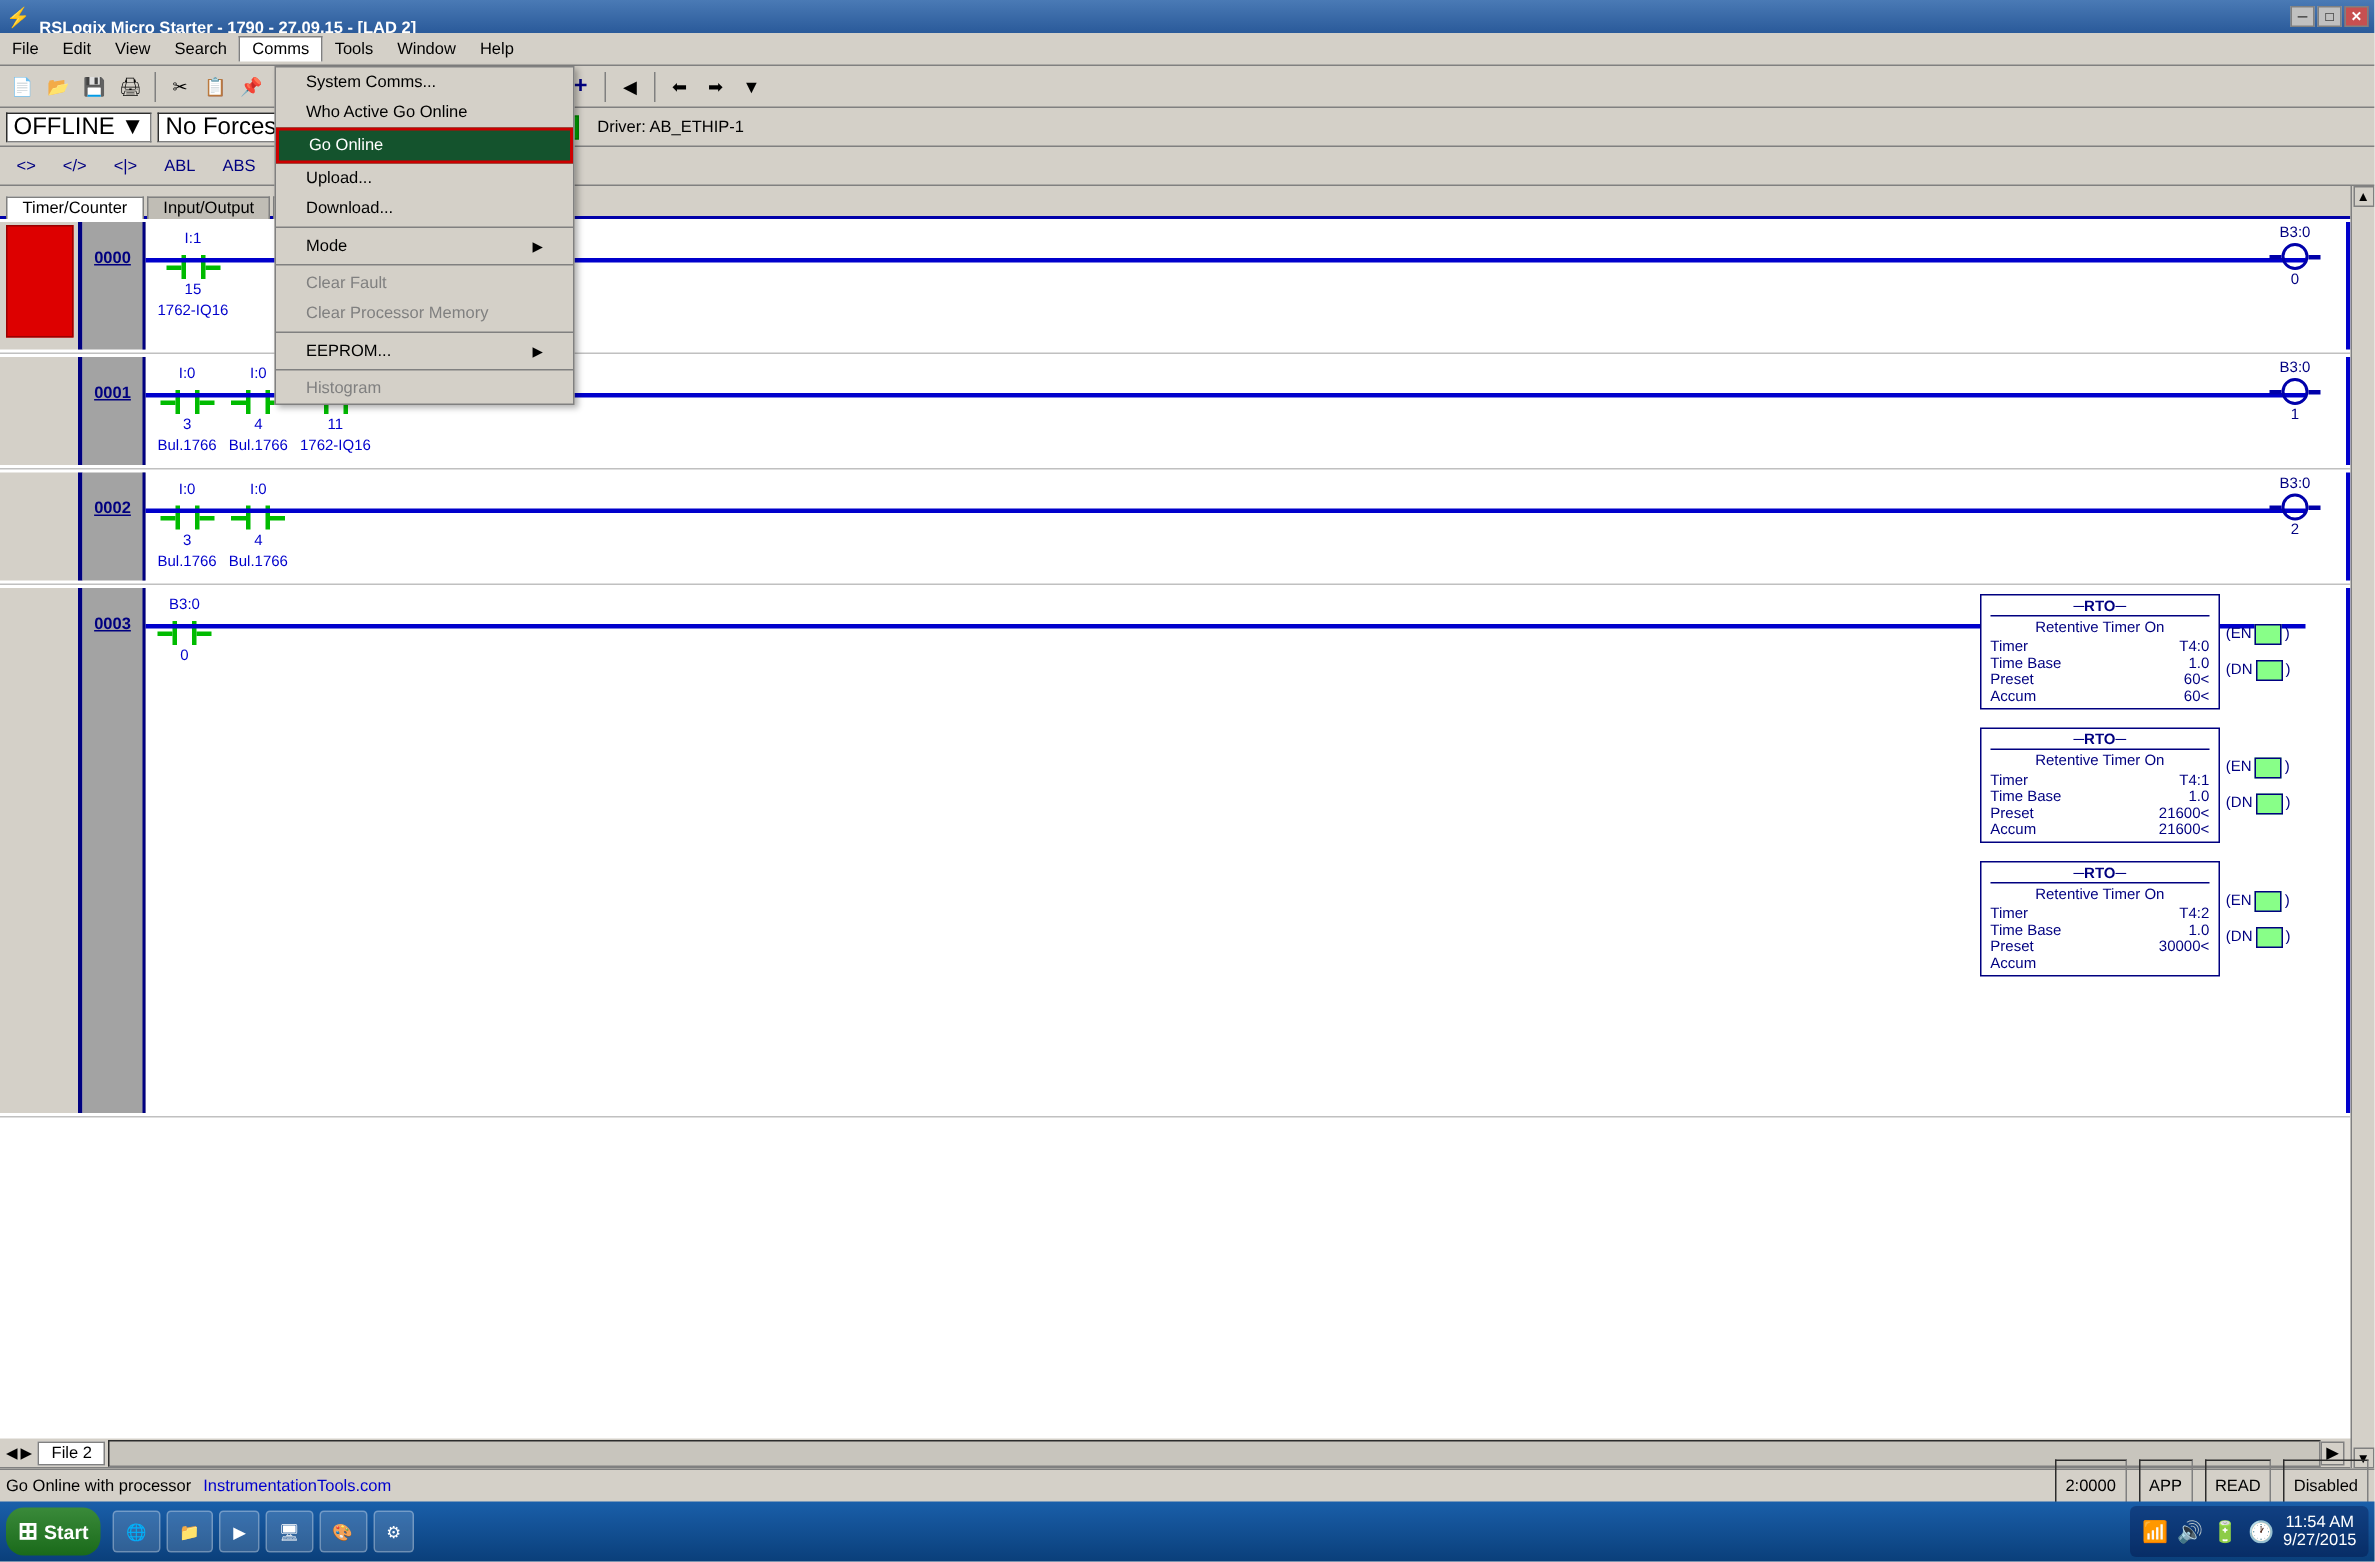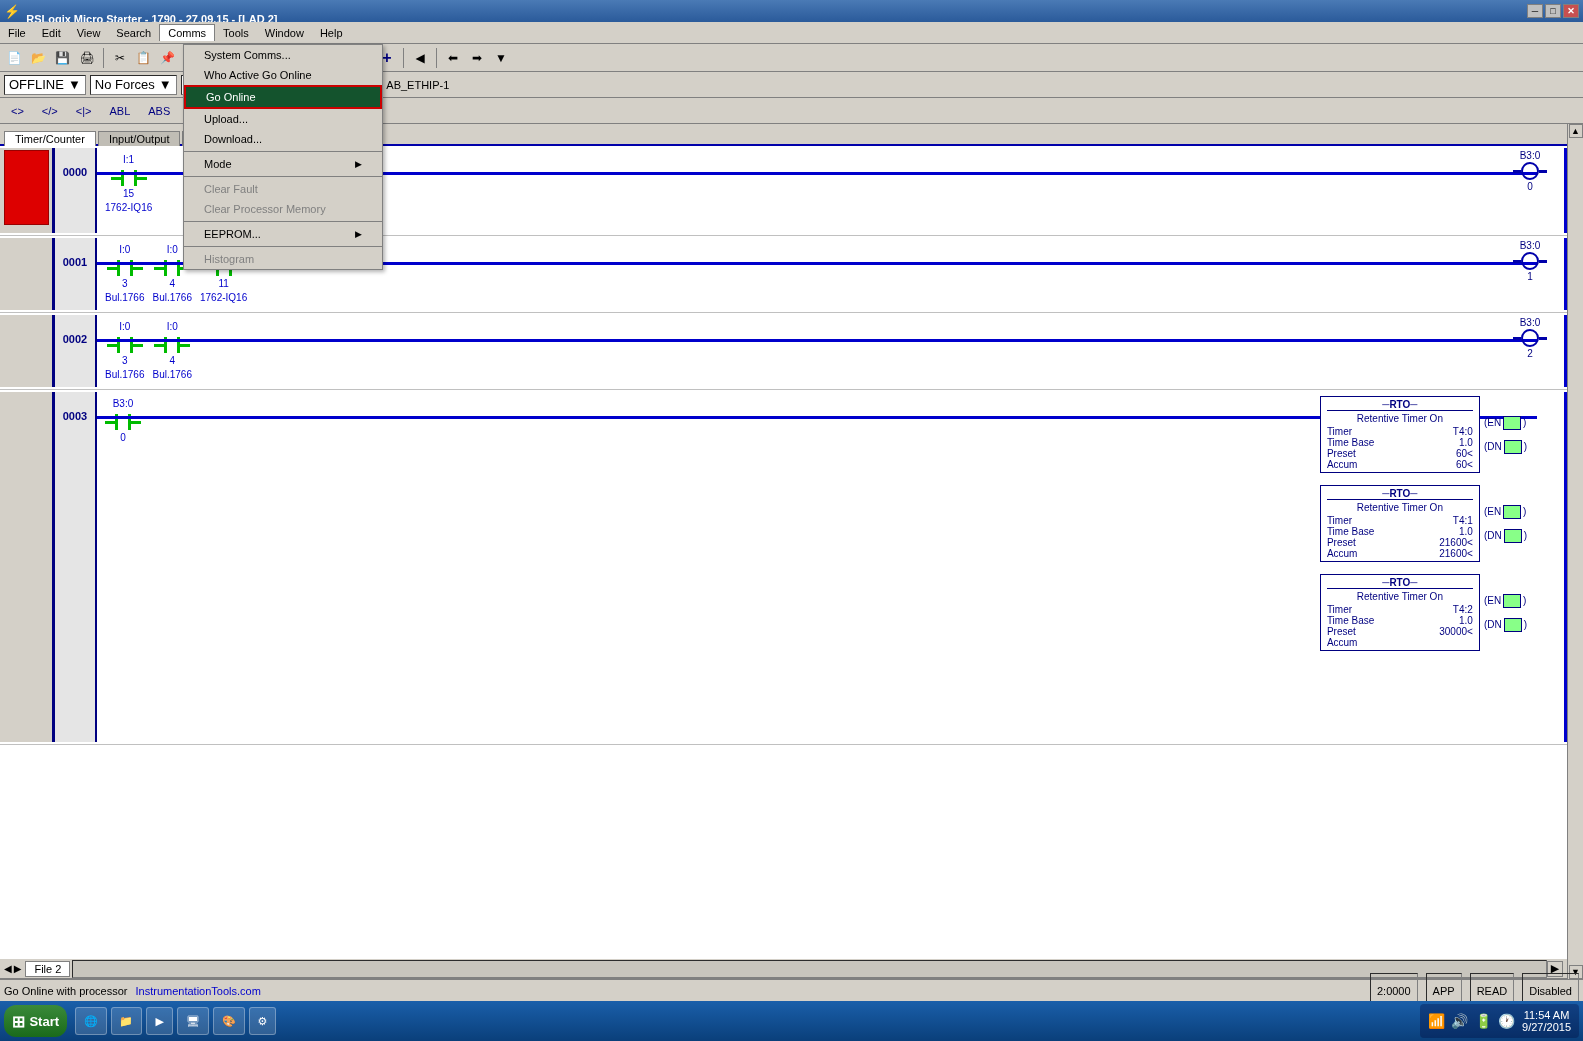--- a/index.html
+++ b/index.html
@@ -71,21 +71,21 @@
       padding: 0 4px;
       border-bottom: 1px solid #808080;
       gap: 4px;
     }
     .status-dropdown {
       height: 20px;
       background: white;
       border: 1px inset #808080;
       display: flex; align-items: center;
       padding: 0 4px;
-      font-size: 13px;
+      font-size: 16px;
       gap: 4px;
     }
 
     
     #ladder-area {
       background: white;
       position: relative;
       overflow: hidden;
       height: calc(100% - 22px);
     }
@@ -220,22 +220,23 @@
       padding: 2px 0;
     }
     .ladder-number {
       width: 42px;
       color: #000080;
       font-weight: bold;
       font-size: 11px;
       padding-top: 18px;
       text-align: center;
       flex-shrink: 0;
-      background: #e5e5e5;
+      background: #a3a3a3;
       border-right: 2px solid #000080;
+      text-decoration: underline;
     }
     .ladder-body {
       flex: 1;
       position: relative;
       min-height: 60px;
       padding: 2px 0;
     }
     .h-rail {
       position: absolute;
       height: 3px;

